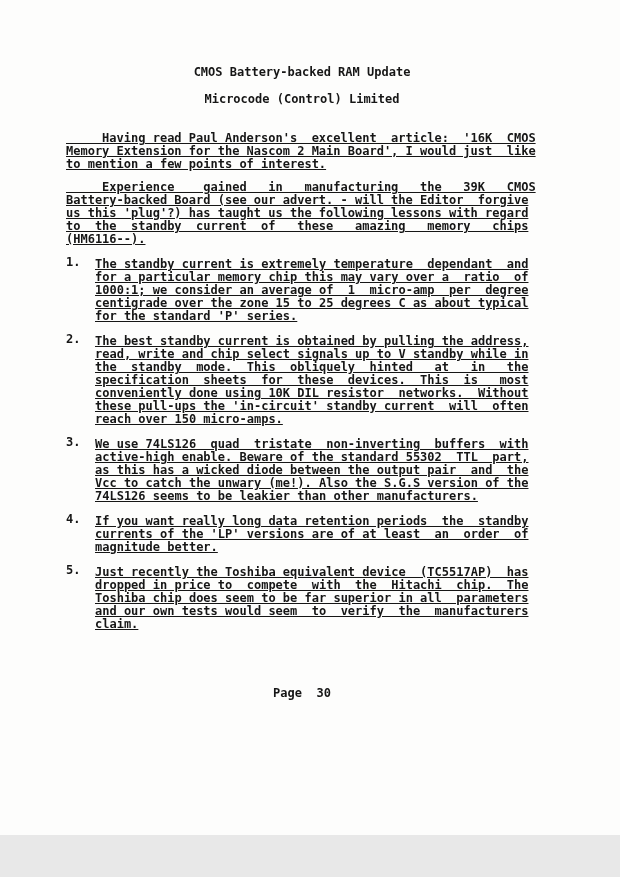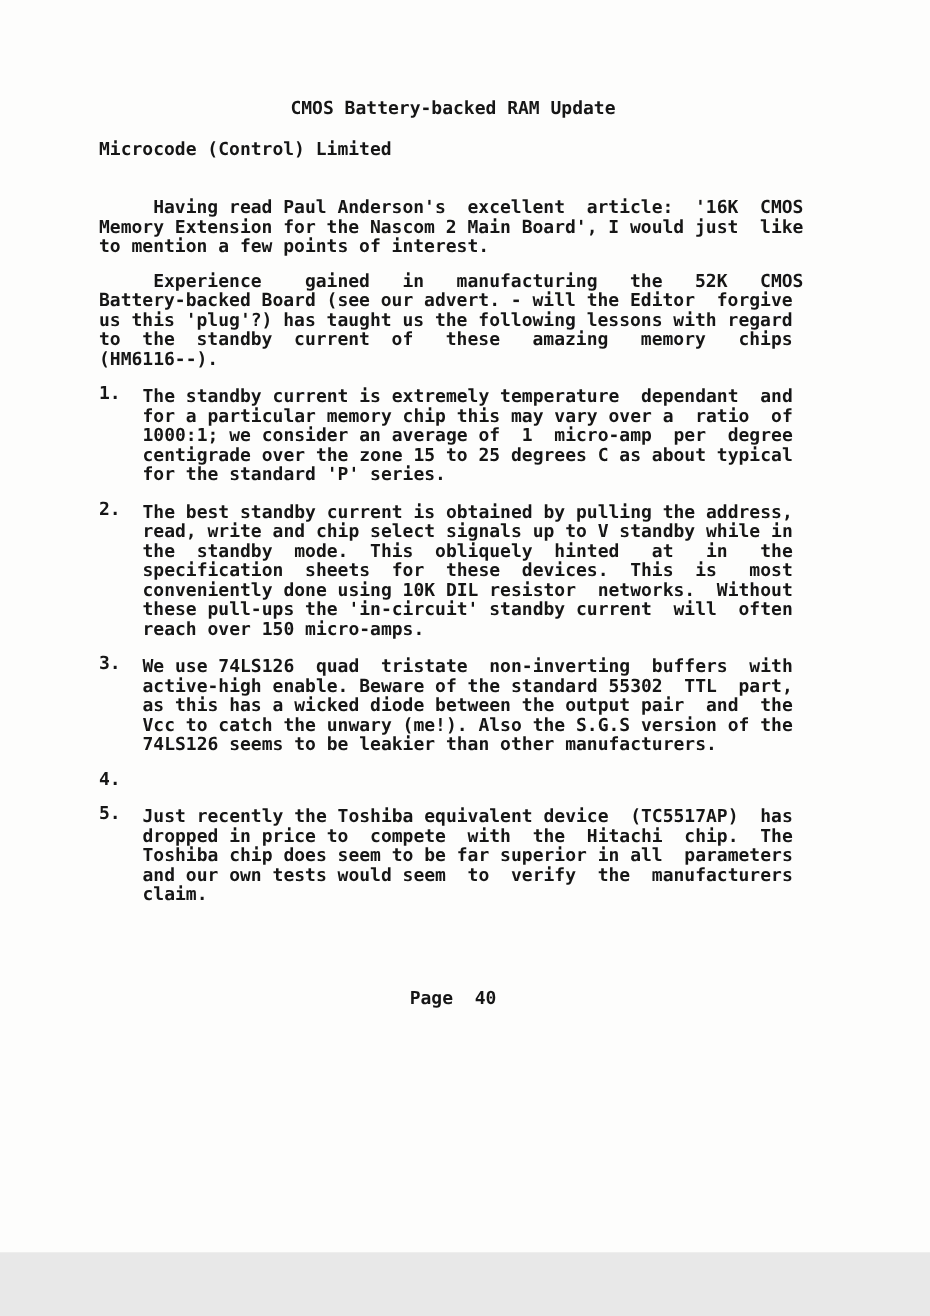--- a/index.html
+++ b/index.html
@@ -23,26 +23,28 @@
     font-size: 12px;
     line-height: 13px;
     font-weight: bold;
   }
   .doc-title {
     text-align: center;
     white-space: pre;
     margin-bottom: 14px;
   }
   .doc-subtitle {
+    text-align: center;
     white-space: pre;
     margin-bottom: 26px;
   }
   .para {
     white-space: pre;
     margin: 2px 0 10px 0;
+    text-decoration: underline;
   }
   .item {
     display: flex;
     margin-bottom: 10px;
   }
   .item-num {
     width: 29px;
     flex: 0 0 29px;
     white-space: pre;
   }
@@ -60,21 +62,21 @@
 
 <div class="page">
   <div class="content">
 
     <div class="doc-title">CMOS Battery-backed RAM Update</div>
     <div class="doc-subtitle">Microcode (Control) Limited</div>
 
     <div class="para">     Having read Paul Anderson's  excellent  article:  '16K  CMOS
 Memory Extension for the Nascom 2 Main Board', I would just  like
 to mention a few points of interest.</div>
-    <div class="para">     Experience    gained   in   manufacturing   the   52K   CMOS
+    <div class="para">     Experience    gained   in   manufacturing   the   39K   CMOS
 Battery-backed Board (see our advert. - will the Editor  forgive
 us this 'plug'?) has taught us the following lessons with regard
 to  the  standby  current  of   these   amazing   memory   chips
 (HM6116--).</div>
 
     <div class="item">
       <span class="item-num">1.</span>
       <div class="item-body">
         <div class="para">The standby current is extremely temperature  dependant  and
 for a particular memory chip this may vary over a  ratio  of
@@ -104,30 +106,33 @@
 active-high enable. Beware of the standard 55302  TTL  part,
 as this has a wicked diode between the output pair  and  the
 Vcc to catch the unwary (me!). Also the S.G.S version of the
 74LS126 seems to be leakier than other manufacturers.</div>
       </div>
     </div>
 
     <div class="item">
       <span class="item-num">4.</span>
       <div class="item-body">
+        <div class="para">If you want really long data retention periods  the  standby
+currents of the 'LP' versions are of at least  an  order  of
+magnitude better.</div>
       </div>
     </div>
 
     <div class="item">
       <span class="item-num">5.</span>
       <div class="item-body">
         <div class="para">Just recently the Toshiba equivalent device  (TC5517AP)  has
 dropped in price to  compete  with  the  Hitachi  chip.  The
 Toshiba chip does seem to be far superior in all  parameters
 and our own tests would seem  to  verify  the  manufacturers
 claim.</div>
       </div>
     </div>
 
-    <div class="footer">Page  40</div>
+    <div class="footer">Page  30</div>
 
   </div>
 </div>
 
 </body></html>

